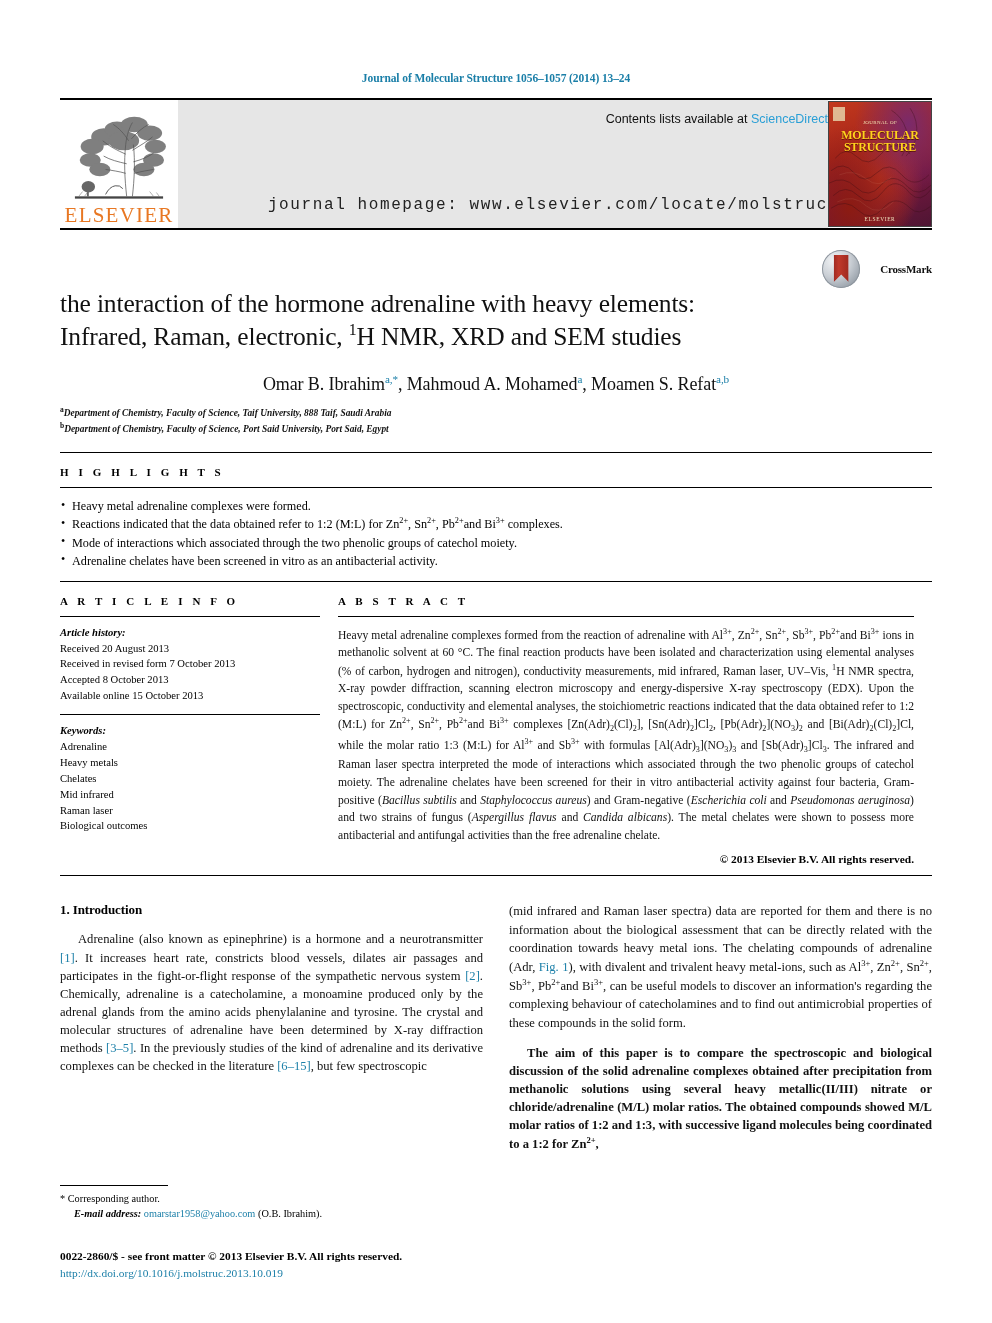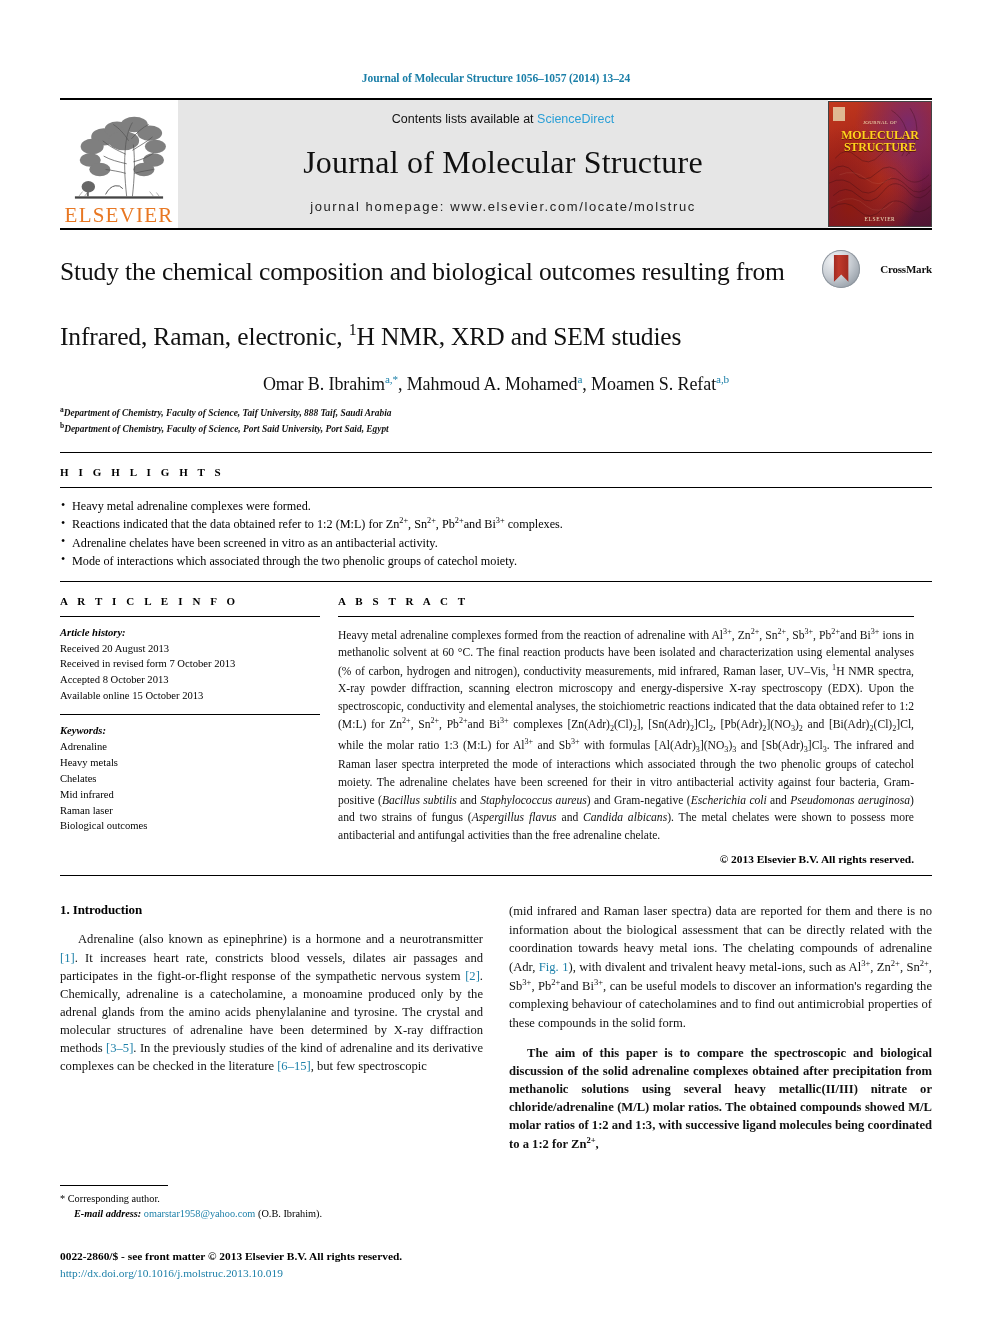--- a/index.html
+++ b/index.html
@@ -62,41 +62,41 @@
     font-size: 21px;
     letter-spacing: 1.2px;
     line-height: 1;
     margin-top: 1px;
   }
   .mast-mid {
     flex: 1 1 auto;
     background: #e6e6e6;
     display: flex;
     flex-direction: column;
-    align-items: center;
+    align-items: flex-end;
     justify-content: space-between;
     padding: 12px 0 14px 0;
   }
   .contents-line {
     font-family: "Liberation Sans", sans-serif;
     font-size: 12.5px;
     color: #111;
   }
   .contents-line .sd {
     color: #2a9fd6;
   }
   .journal-title {
     font-family: "Liberation Serif", serif;
     font-size: 32px;
     letter-spacing: 0.2px;
     color: #111;
   }
   .homepage {
-    font-family: Liberation Sans, sans-serif;
-    font-size: 13px;
+    font-family: Liberation Mono, monospace;
+    font-size: 16px;
     letter-spacing: 1.6px;
     color: #222;
   }
   .mast-right {
     width: 104px;
     flex: 0 0 104px;
     display: flex;
     align-items: center;
     justify-content: flex-end;
   }
@@ -403,21 +403,20 @@
           <path d="M8 88 l4 -5 M14 88 l3 -4 M86 88 l-4 -5 M92 88 l-3 -4"></path>
         </g>
       </svg>
       <div class="elsevier-word">ELSEVIER</div>
     </div>
 
     <div class="mast-mid">
       <div class="contents-line">
         <span>Contents lists available at </span><span class="sd">ScienceDirect</span>
       </div>
-      <div class="journal-title">Journal of Molecular Structure</div>
       <div class="homepage">journal homepage: www.elsevier.com/locate/molstruc</div>
     </div>
 
     <div class="mast-right">
       <div class="cover">
         <svg class="cv-scribble" viewBox="0 0 98 126" preserveAspectRatio="none">
           <g stroke="#3a0d14" stroke-width="0.8" fill="none" opacity="0.8">
             <path d="M2 66 q12 -10 22 2 q10 12 22 0 q12 -12 24 2 q12 14 26 0"></path>
             <path d="M0 78 q14 -8 26 4 q12 12 24 -2 q12 -14 26 2 q10 10 22 -2"></path>
             <path d="M4 90 q12 -12 24 0 q12 12 24 -4 q12 -16 26 2 q10 10 20 -4"></path>
@@ -441,44 +440,44 @@
   </div>
 
   <div class="titleblock">
 
     <div class="crossmark">
       <div class="cm-badge"></div>
       <div class="cm-word">CrossMark</div>
     </div>
 
     <h1 class="paper-title">
-      <span>Study the chemical composition and biological outcomes resulting from</span><br>
       <br>
+      <span>the interaction of the hormone adrenaline with heavy elements:</span><br>
       <span>Infrared, Raman, electronic, </span><sup>1</sup><span>H NMR, XRD and SEM studies</span>
     </h1>
 
     <div class="authors">
       <span>Omar B. Ibrahim</span><sup>a,*</sup>, <span>Mahmoud A. Mohamed</span><sup>a</sup>, <span>Moamen S. Refat</span><sup>a,b</sup>
     </div>
 
     <div class="affils">
       <div><sup>a</sup><span>Department of Chemistry, Faculty of Science, Taif University, 888 Taif, Saudi Arabia</span></div>
       <div><sup>b</sup><span>Department of Chemistry, Faculty of Science, Port Said University, Port Said, Egypt</span></div>
     </div>
   </div>
 
   <div class="secrule-top">
     <div class="sec-label">H I G H L I G H T S</div>
     <div class="thin-rule"></div>
     <div class="highlights">
       <ul>
         <li><span>Heavy metal adrenaline complexes were formed.</span></li>
         <li>Reactions indicated that the data obtained refer to 1:2 (M:L) for Zn<sup>2+</sup>, Sn<sup>2+</sup>, Pb<sup>2+</sup>and Bi<sup>3+</sup> complexes.</li>
+        <li><span>Mode of interactions which associated through the two phenolic groups of catechol moiety.</span></li>
         <li><span>Adrenaline chelates have been screened in vitro as an antibacterial activity.</span></li>
-        <li><span>Mode of interactions which associated through the two phenolic groups of catechol moiety.</span></li>
       </ul>
     </div>
     <div class="thin-rule"></div>
   </div>
 
   <div class="info-abstract">
 
     <div class="col-info">
       <div class="info-inner">
         <div class="sec-label">A R T I C L E    I N F O</div>

